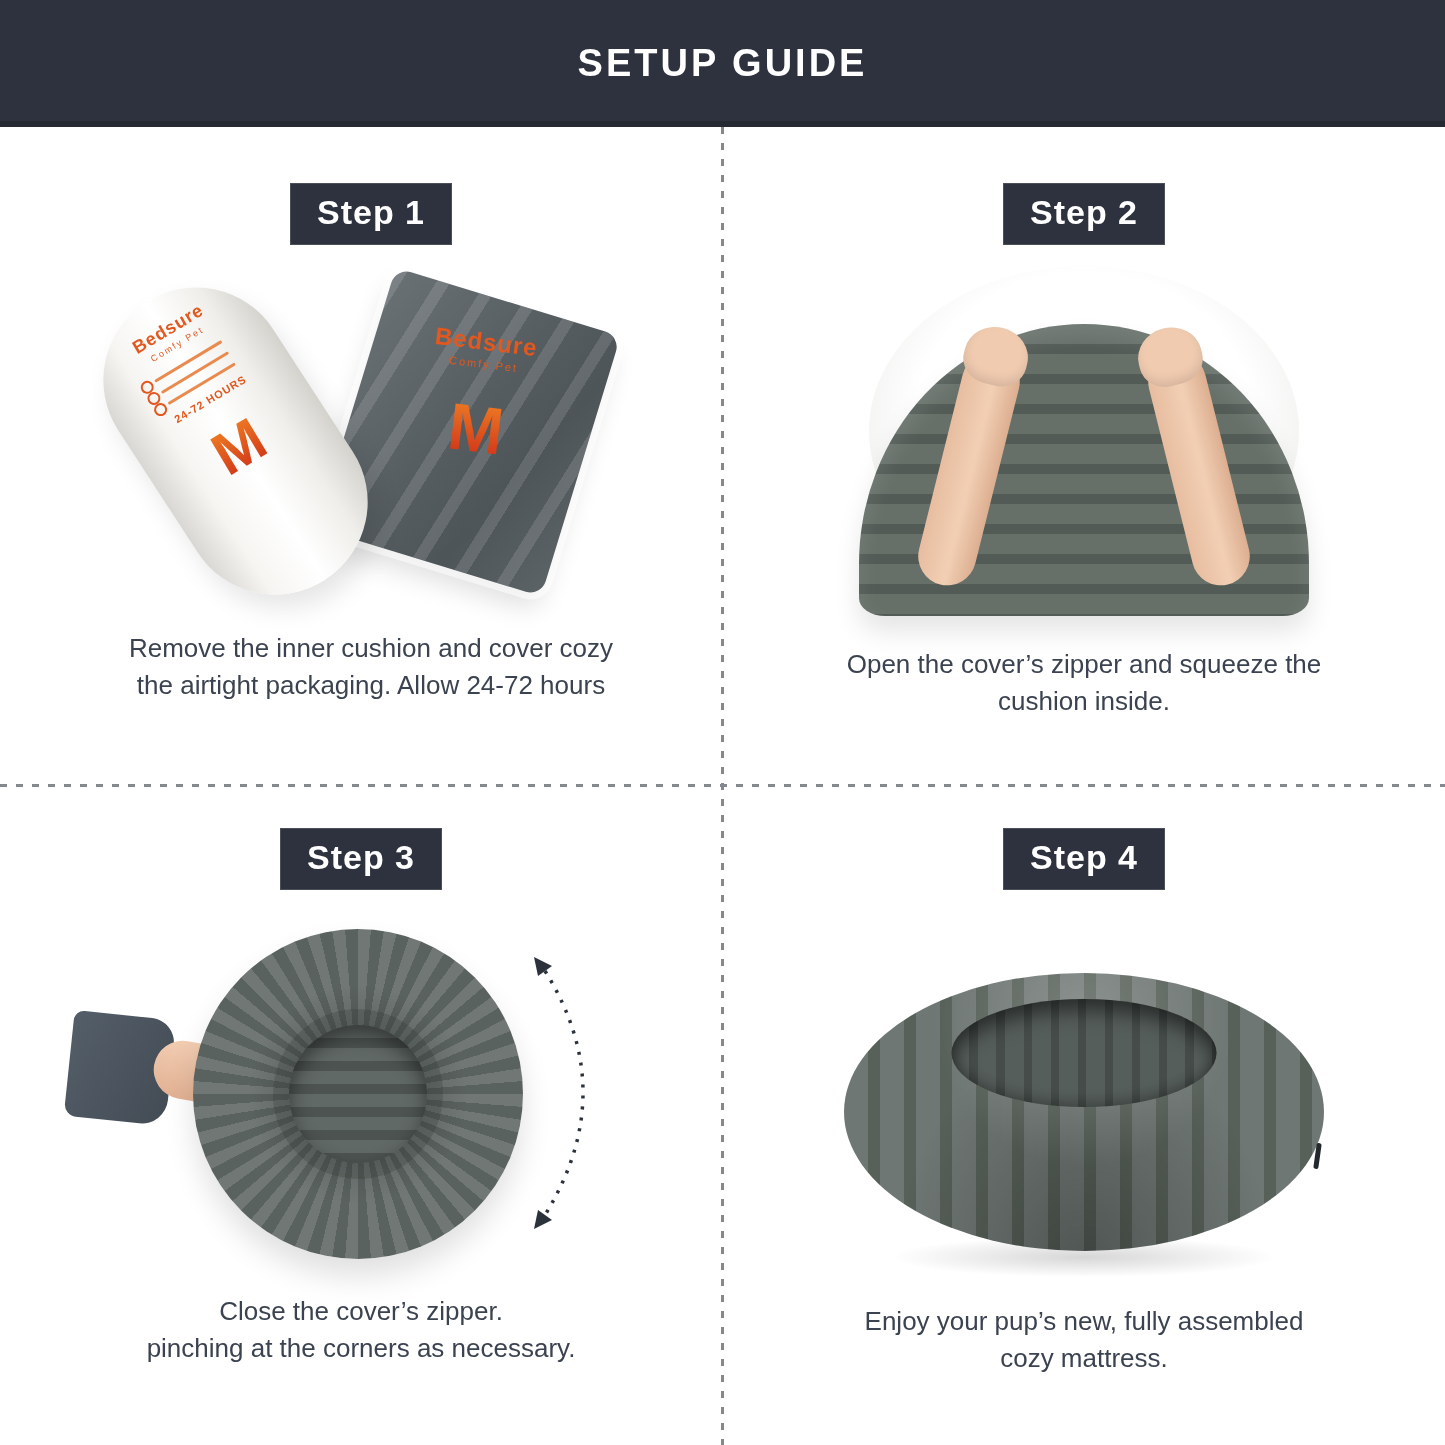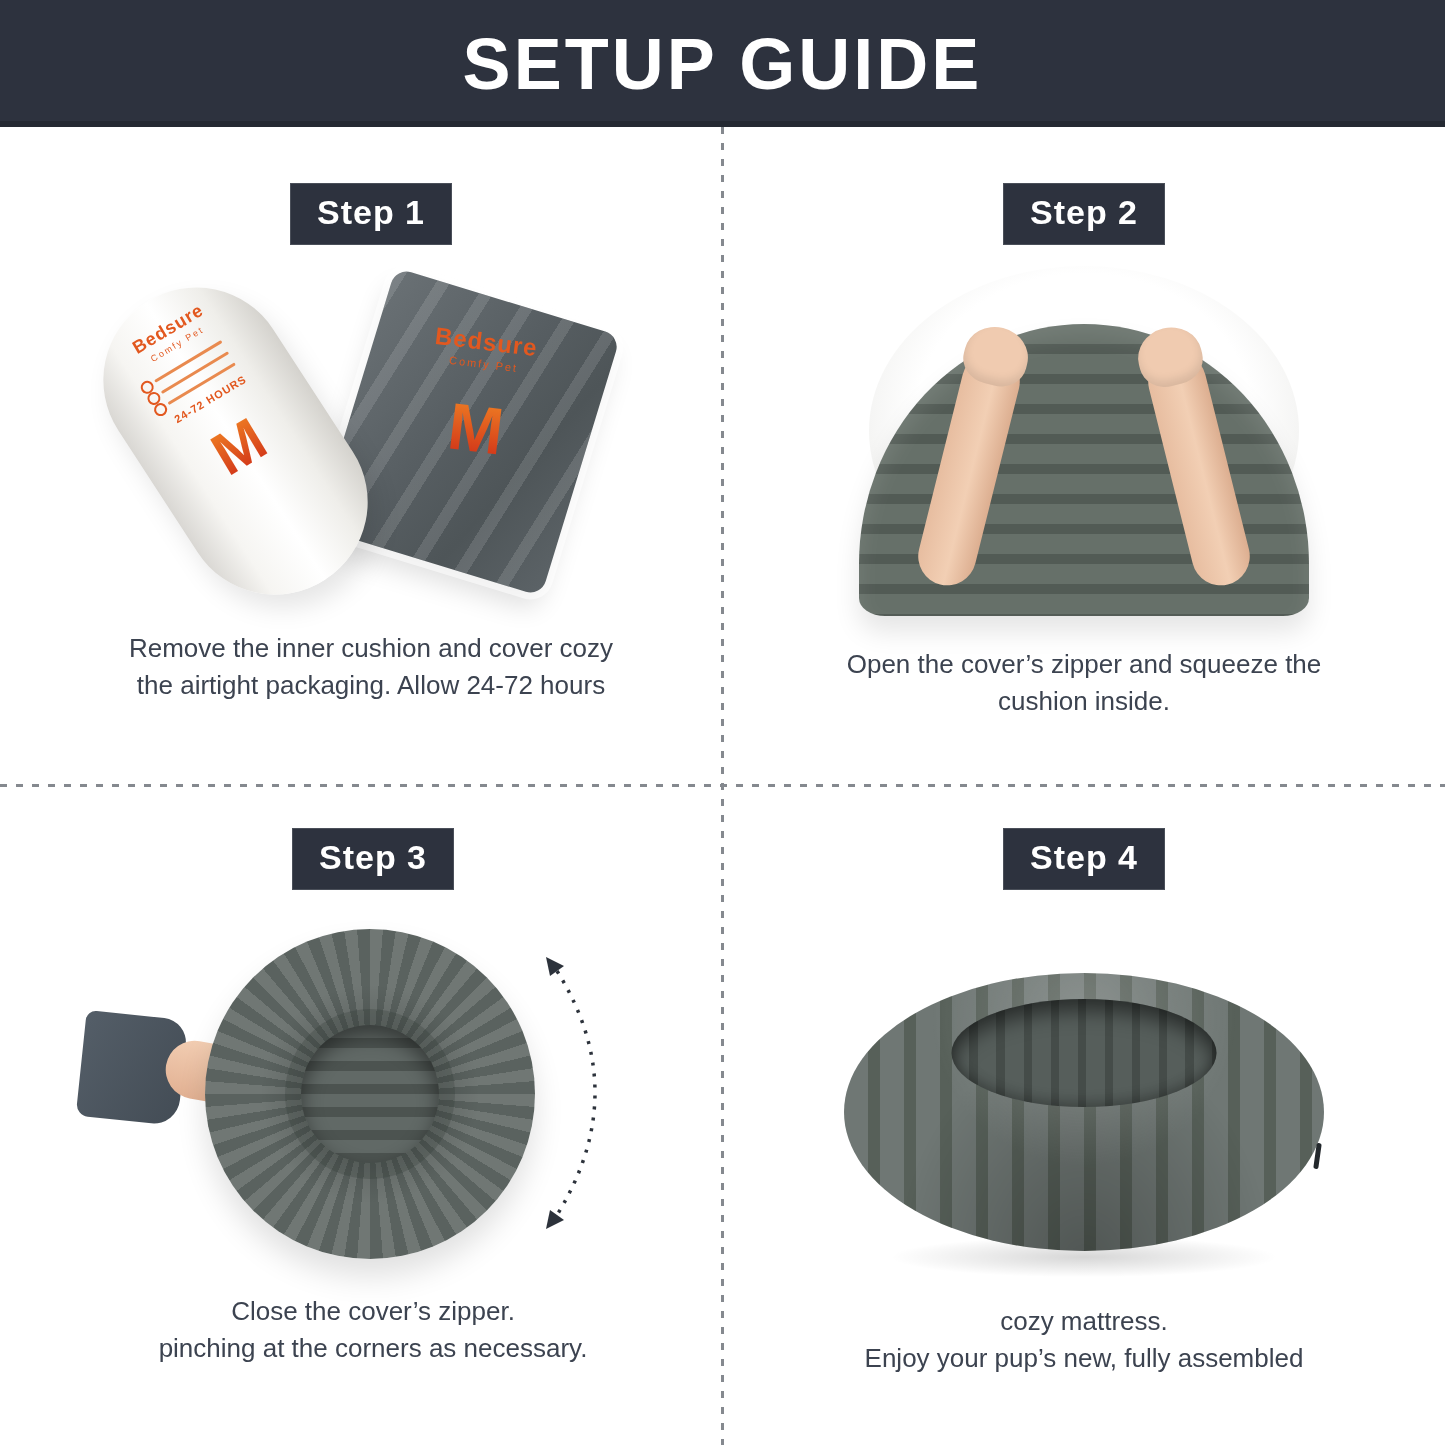--- a/index.html
+++ b/index.html
@@ -3,33 +3,33 @@
 <meta charset="utf-8">
 <style>
   html,body{margin:0;padding:0;background:#ffffff;}
   .canvas{position:relative;width:1445px;height:1445px;background:#ffffff;overflow:hidden;
           font-family:"Liberation Sans",sans-serif;}
 
   
   .topbar{position:absolute;left:0;top:0;width:1445px;height:127px;background:#2d323e;
           display:flex;align-items:center;justify-content:center;
           box-shadow:inset 0 -6px 0 rgba(0,0,0,.18);}
-  .topbar h1{margin:8px;color:#ffffff;font-size:72px;font-weight:bold;letter-spacing:3px;}
+  .topbar h1{margin:8px;color:#ffffff;font-size:38px;font-weight:bold;letter-spacing:3px;}
 
   
   .divider-v{position:absolute;left:721px;top:127px;width:3px;height:1318px;
              background:repeating-linear-gradient(180deg,#85898f 0 7px,transparent 7px 16px);}
   .divider-h{position:absolute;left:0;top:784px;width:1445px;height:3px;
              background:repeating-linear-gradient(90deg,#85898f 0 7px,transparent 7px 16px);}
 
   
   .quad{position:absolute;display:flex;flex-direction:column;align-items:center;}
   .q1{left:0;  top:127px;width:722px;height:657px;padding-left:10px;}
   .q2{left:723px;top:127px;width:722px;height:657px;}
-  .q3{left:0;  top:785px;width:722px;height:660px;margin-left:12px;}
+  .q3{left:0;  top:785px;width:722px;height:660px;}
   .q4{left:723px;top:785px;width:722px;height:660px;}
 
   .badge{background:#2d323e;color:#ffffff;font-size:34px;font-weight:bold;
          padding:9px 26px 12px;letter-spacing:1px;box-shadow:0 0 0 1px #4a4f59;}
   .q1 .badge,.q2 .badge{margin-top:57px;}
   .q3 .badge,.q4 .badge{margin-top:44px;}
 
   .caption{text-align:center;color:#3c4350;font-size:26px;line-height:37px;}
   .caption div{white-space:nowrap;}
 
@@ -210,18 +210,18 @@
       <span>Step 4</span>
     </div>
     <div class="art art4">
       <div class="bed-shadow"></div>
       <div class="bed-side">
         <div class="bed-dip"></div>
         <div class="bed-tag"></div>
       </div>
     </div>
     <div class="caption">
+      <div>Enjoy your pup’s new, fully assembled</div>
       <div>cozy mattress.</div>
-      <div>Enjoy your pup’s new, fully assembled</div>
     </div>
   </section>
 
 </div>
 
 </body></html>

